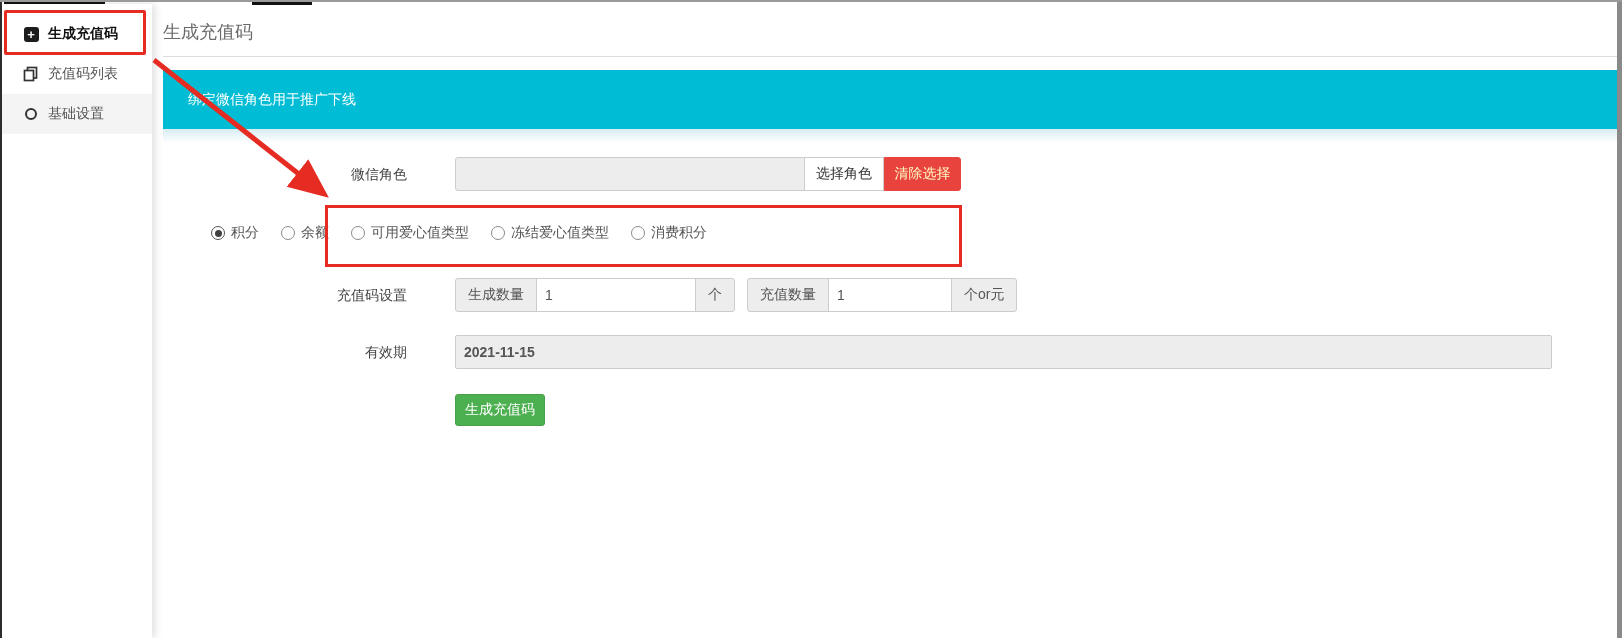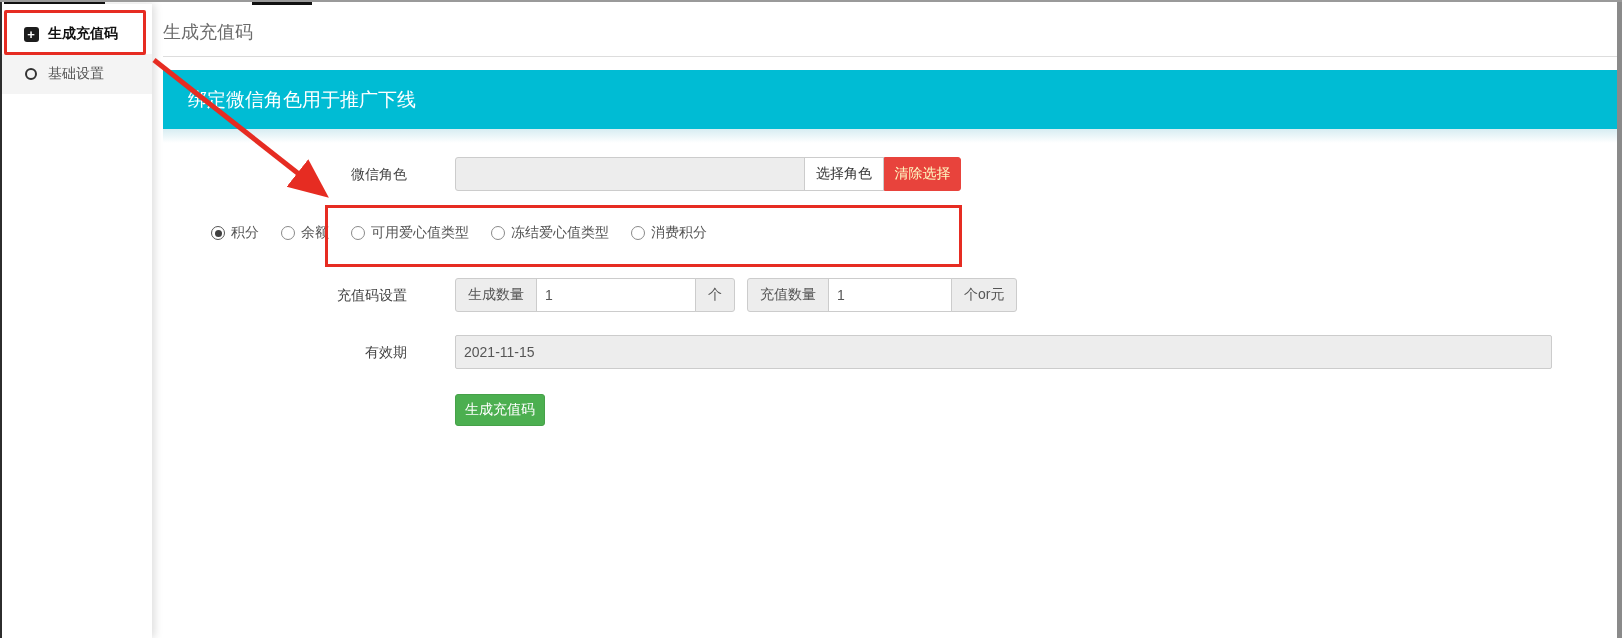--- a/index.html
+++ b/index.html
@@ -25,21 +25,21 @@
               margin-right:9px; flex:0 0 16px; }
   .plus-square { width:15px; height:15px; background:#1c1c1c; border-radius:3px; color:#fff;
                  display:flex; align-items:center; justify-content:center; font-size:13px; font-weight:bold; line-height:1; }
   .ring { width:12px; height:12px; border:2.5px solid #333; border-radius:50%; }
 
   
   .main { position:absolute; left:152px; top:2px; right:5px; bottom:0; padding:16px 0 0 11px; }
   .page-title { font-size:18px; font-weight:400; color:#6b6b6b; }
   .title-rule { border:none; border-bottom:1px solid #ddd; margin-top:12px; }
   .banner { margin-top:13px; height:59px; background:#00bcd4; display:flex; align-items:center;
-            padding-left:25px; color:#fff; font-size:19px; }
+            padding-left:25px; color:#fff; font-size:14px; }
   .banner-glow { height:14px; background:linear-gradient(#d7edf2, rgba(255,255,255,0)); }
 
   
   .form { margin-top:14px; }
   .frow { display:flex; align-items:flex-start; }
   .flabel { width:244px; text-align:right; font-size:14px; color:#444; padding-top:9px; flex:0 0 244px; }
   .fctrl { margin-left:48px; display:flex; align-items:flex-start; }
   .r1 { height:34px; }
   .r2 { margin-top:33px; height:20px; }
   .r2 .flabel { padding-top:2px; }
@@ -67,21 +67,21 @@
 
   .igroup { display:flex; align-items:stretch; height:34px; }
   .iaddon { background:#ededed; border:1px solid #ccc; color:#555; font-size:14px; display:flex;
             align-items:center; justify-content:center; padding:0 12px; }
   .iaddon.left { border-radius:3px 0 0 3px; }
   .iaddon.right { border-radius:0 3px 3px 0; margin-left:-1px; }
   .igroup .tinput { margin-left:-1px; border-radius:0; }
   .qty1 { width:160px; }
   .qty2 { width:124px; }
   .gap { width:12px; }
-  .validity-input { width:1097px; background:#ededed; border-radius:2px; }
+  .validity-input { width:1097px; background:#ededed; border-radius:2px;font-weight:bold; }
 
   
   .ann-box { position:absolute; border:3px solid #e62c22; pointer-events:none; z-index:5; }
   .ann-box1 { left:4px; top:8px; width:142px; height:45px; border-radius:2px; }
   .ann-box2 { left:325px; top:203px; width:637px; height:62px; }
   .ann-arrow { position:absolute; left:140px; top:48px; width:210px; height:165px;
                pointer-events:none; overflow:visible; z-index:5; }
 </style>
 </head>
 <body>
@@ -91,20 +91,29 @@
   <div class="edge-right"></div>
   <div class="tab-artifact-1"></div>
   <div class="tab-artifact-2"></div>
 
   <div class="sidebar">
     <div class="side-item first active">
       <span class="icon-box">
           <span class="plus-square">+</span>
         </span>
       <span>生成充值码</span>
+    </div>
+    <div class="side-item">
+      <span class="icon-box">
+        <svg width="16" height="16" viewBox="0 0 16 16">
+          <rect x="4.5" y="1.5" width="9" height="10.5" fill="#fff" stroke="#333" stroke-width="1.7"></rect>
+          <rect x="1.5" y="4.5" width="9" height="10" fill="#fff" stroke="#333" stroke-width="1.7"></rect>
+        </svg>
+      </span>
+      <span>充值码列表</span>
     </div>
     <div class="side-item shaded">
       <span class="icon-box">
           <span class="ring"></span>
         </span>
       <span>基础设置</span>
     </div>
   </div>
 
   <div class="main">

